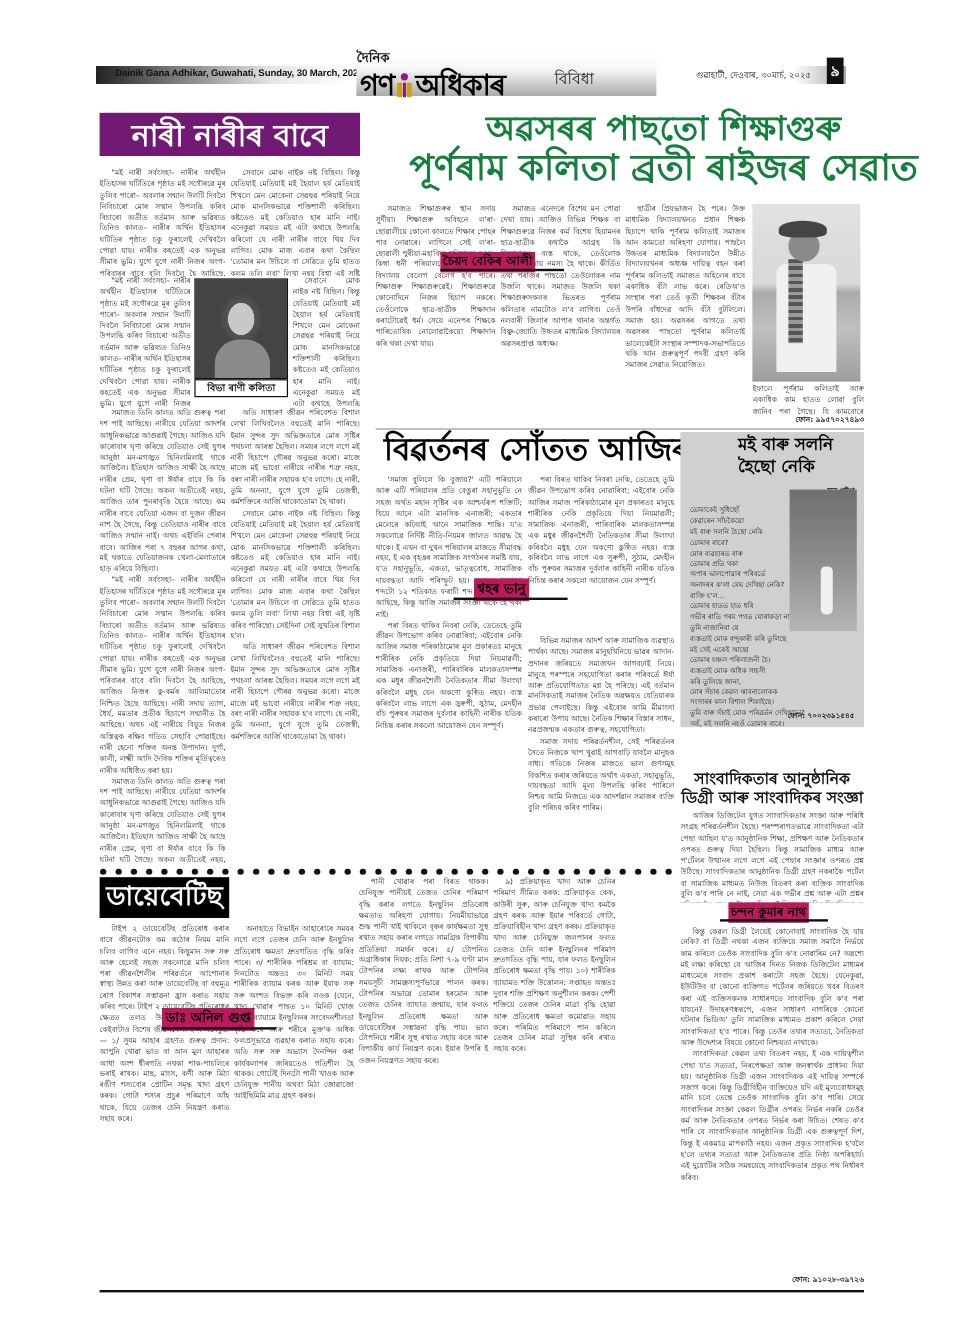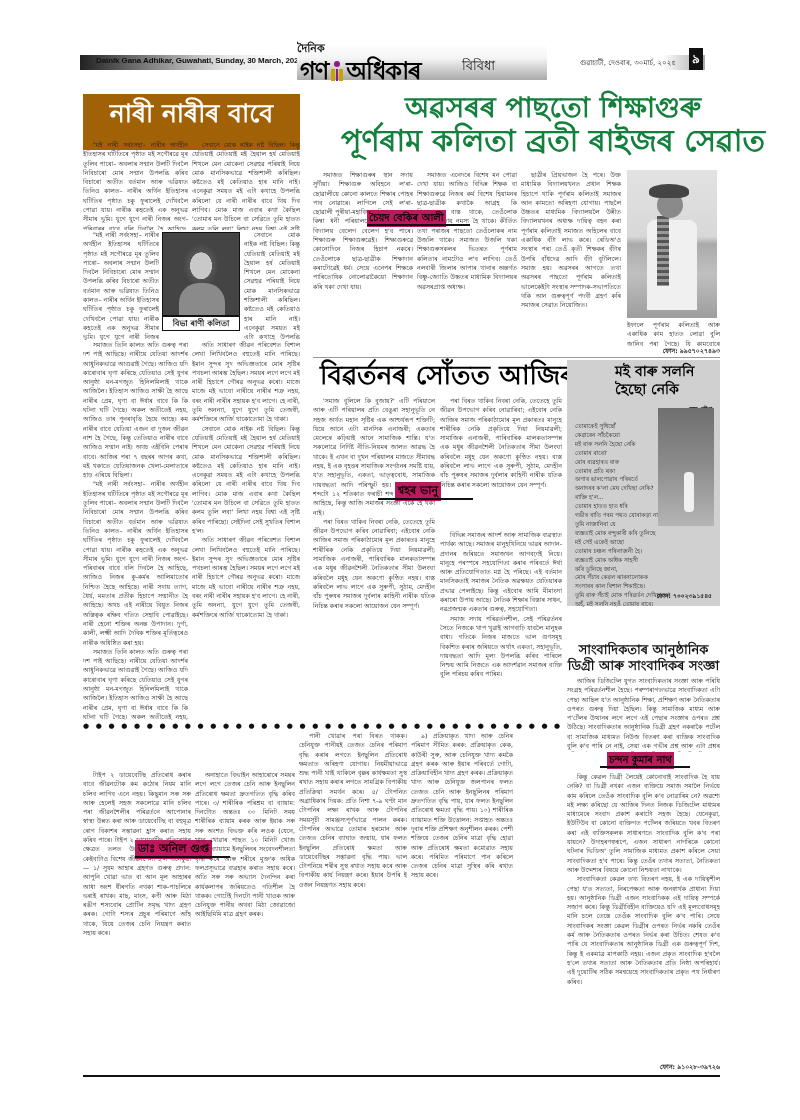--- a/index.html
+++ b/index.html
@@ -27,21 +27,21 @@
   .mast-page { position: absolute; left: 689px; top: 48px; width: 14px; height: 22px; background: #111; color: #fff;
     font-size: 12px; font-weight: bold; text-align: center; line-height: 22px; }
 
   
   .txt { position: absolute; font-size: 6.2px; line-height: 9.3px; color: #222; text-align: justify; overflow: hidden;
     font-family: "DejaVu Sans", sans-serif; }
   .txt p { text-indent: 10px; }
   .hline { position: absolute; height: 1.5px; background: #111; }
 
   
-  .nari-head { position: absolute; left: 83px; top: 94px; width: 217px; height: 56px; background: #a16207; color: #fff;
+  .nari-head { position: absolute; left: 83px; top: 94px; width: 217px; height: 36px; background: #701a75; color: #fff;
     font-size: 25px; font-weight: bold; text-align: center; line-height: 40px; }
   .photo { position: absolute; border: 1px solid #111; overflow: hidden; }
   .photo-woman { left: 162px; top: 232px; width: 78px; height: 84px;
     background: radial-gradient(ellipse 18px 22px at 50% 40%, #c8c8c8 0 60%, #555 62%, #444 100%),
                 linear-gradient(180deg, #9a9a9a, #6a6a6a); }
   .photo-woman::after { content: ""; position: absolute; left: 16px; top: 50px; width: 46px; height: 34px; background: #8a8a8a; border-radius: 20px 20px 0 0; }
   .caption-box { position: absolute; left: 162px; top: 316px; width: 78px; height: 15px; border: 1px solid #111; background: #fff;
     font-size: 8px; font-weight: bold; text-align: center; line-height: 14px; }
 
   
@@ -209,20 +209,21 @@
   <div class="byline" style="left:607px; top:752px; font-size:10px; padding:0 2px;">চন্দন কুমাৰ নাথ</div>
   <div class="hline" style="left:600px; top:766px; width:90px;"></div>
   <div class="txt" style="left:567px; top:772px; width:153px; height:290px;">
     <p>কিন্তু কেৱল ডিগ্ৰী লৈয়েই কোনোবাই সাংবাদিক হৈ যায় নেকি? বা ডিগ্ৰী নথকা এজন ব্যক্তিয়ে সমাজ সমালৈ নিৰ্ভয়ে কাম কৰিলে তেওঁক সাংবাদিক বুলি ক'ব নোৱাৰিম নে? অৱশ্যে মই লক্ষ্য কৰিছো যে আজিৰ দিনত নিজক ডিজিটেল মাধ্যমৰ মাধ্যমেৰে সংবাদ প্ৰকাশ কৰাটো সহজ হৈছে। যেনেকুৱা, ইউটিউব বা কোনো ব্যক্তিগত পৰ্টেলৰ জৰিয়তে খবৰ বিতৰণ কৰা এই ব্যক্তিসকলক সাধাৰণতে সাংবাদিক বুলি ক'ব পৰা যায়নে? উদাহৰণস্বৰূপে, এজন সাধাৰণ নাগৰিকে কোনো ঘটনাৰ ভিডিঅ' তুলি সামাজিক মাধ্যমত প্ৰকাশ কৰিলে সেয়া সাংবাদিকতা হ'ব পাৰে। কিন্তু তেওঁৰ তথ্যৰ সত্যতা, নৈতিকতা আৰু উদ্দেশ্যৰ বিষয়ে কোনো নিশ্চয়তা নাথাকে।</p>
     <p>সাংবাদিকতা কেৱল তথ্য বিতৰণ নহয়, ই এক দায়িত্বশীল পেছা য'ত সত্যতা, নিৰপেক্ষতা আৰু জনস্বাৰ্থক প্ৰাধান্য দিয়া হয়। আনুষ্ঠানিক ডিগ্ৰী এজন সাংবাদিকক এই দায়িত্ব সম্পৰ্কে সজাগ কৰে। কিন্তু ডিগ্ৰীবিহীন ব্যক্তিয়েও যদি এই মূল্যবোধসমূহ মানি চলে তেন্তে তেওঁক সাংবাদিক বুলি ক'ব পাৰি। সেয়ে সাংবাদিকৰ সংজ্ঞা কেৱল ডিগ্ৰীৰ ওপৰত নিৰ্ভৰ নকৰি তেওঁৰ কৰ্ম আৰু নৈতিকতাৰ ওপৰত নিৰ্ভৰ কৰা উচিত। শেষত ক'ব পাৰি যে সাংবাদিকতাৰ আনুষ্ঠানিক ডিগ্ৰী এক গুৰুত্বপূৰ্ণ দিশ, কিন্তু ই একমাত্ৰ মাপকাঠি নহয়। এজন প্ৰকৃত সাংবাদিক হ'বলৈ হ'লে তথ্যৰ সত্যতা আৰু নৈতিকতাৰ প্ৰতি নিষ্ঠা অপৰিহাৰ্য। এই দুয়োটিৰ সঠিক সমন্বয়েহে সাংবাদিকতাৰ প্ৰকৃত পথ নিৰ্ধাৰণ কৰিব।</p>
   </div>
   <div class="txt" style="left:640px; top:1062px; width:80px; height:10px; text-align:right; font-weight:bold;">ফোন: ৯১০২৮-৩৯৭২৬</div>
 
   <div class="dotted-row">● ● ● ● ● ● ● ● ● ● ● ● ● ● ● ● ● ● ● ● ● ● ● ● ● ● ● ● ● ● ● ● ● ● ● ● ● ● ● ● ● ● ● ● ● ● ● ● ● ● ● ● ● ● ● ● ● ● ● ● ● ● ● ● ● ● ● ● ● ● ● ● ● ● ● ● ● ● ● ● ● ● ●</div>
 
+  <div class="dia-head">ডায়েবেটিছ</div>
   <div class="txt" style="left:83px; top:770px; width:108px; height:302px;">
     <p>টাইপ ২ ডায়েবেটিছ প্ৰতিৰোধ কৰাৰ বাবে জীৱনটোক কম কঠোৰ নিয়ম মানি চলিব লাগিব এনে নহয়। কিছুমান সৰু সৰু আৰু হেলেই সহজ সকলোৱে মানি চলিব পৰা জীৱনশৈলীৰ পৰিৱৰ্তনে আপোনাৰ স্বাস্থ্য উন্নত কৰা আৰু ডায়েবেটিছ বা বহুমূত্ৰ ৰোগ বিকাশৰ সম্ভাৱনা হ্ৰাস কৰাত সহায় কৰিব পাৰে। টাইপ ২ ডায়েবেটিছ প্ৰতিৰোধৰ ক্ষেত্ৰত তলত উল্লেখ কৰা এনেকুৱা কেইবাটাও বিশেষ জীৱনশৈলী হ'ল এনেকুৱা— ১/ সুষম আহাৰ গ্ৰহণত গুৰুত্ব প্ৰদান: আপুনি খোৱা ভাত বা আন মূল আহাৰৰ আধা অংশ ধীৰগতি নথকা শাক-পাচলিৰে ভৰাই ৰাখক। মাছ, মাংস, কণী আৰু মিঠা ৰঙীণ শস্যবোৰ প্ৰোটিন সমৃদ্ধ খাদ্য গ্ৰহণ কৰক। গোটা শস্যৰ প্ৰচুৰ পৰিমাণে আঁহ থাকে, যিয়ে তেজৰ চেনি নিয়ন্ত্ৰণ কৰাত সহায় কৰে।</p>
   </div>
   <div class="byline" style="left:135px; top:840px; font-size:11px; padding:0 3px;">ডাঃ অনিল গুপ্ত</div>
   <div class="hline" style="left:135px; top:856px; width:95px;"></div>
   <div class="txt" style="left:195px; top:770px; width:100px; height:302px;">
     <p>অনাহাতে বিভাইন আহাৰোৰে সময়ৰ লগে লগে তেজৰ চেনি আৰু ইনছুলিন প্ৰতিৰোধ ক্ষমতা দ্ৰুতগতিত বৃদ্ধি কৰিব পাৰে। ৩/ শাৰীৰিক পৰিশ্ৰম বা ব্যায়াম: দিনটোত অন্ততঃ ৩০ মিনিট সময় শাৰীৰিক ব্যায়াম কৰক আৰু ইয়াক সৰু সৰু অংশত বিভক্ত কৰি লওক (যেনে, খাদ্য খোৱাৰ পাছত ১০ মিনিট খোজ কঢ়া)। ব্যায়ামে ইনছুলিনৰ সংবেদনশীলতা বৃদ্ধি কৰে আৰু শৰীৰে মুক্ত'ক অধিক ফলপ্ৰসূভাৱে ব্যৱহাৰ কৰাত সহায় কৰে। অতি সৰু সৰু অভ্যাস দৈনন্দিন কৰা কাৰ্যকলাপৰ জৰিয়তেও গতিশীল হৈ থাকক। গোটেই দিনটো পানী খাওক আৰু চেনিযুক্ত পানীয় অথবা মিঠা জোৱাজো আইছিমিমি মাত্ৰ গ্ৰহণ কৰক।</p>
   </div>
   <div class="txt" style="left:299px; top:731px; width:108px; height:341px;">
     <p>পানী খোৱাৰ পৰা বিৰত থাকক। চেনিযুক্ত পানীয়ই তেজত চেনিৰ পৰিমাণ বৃদ্ধি কৰাৰ লগতে ইনছুলিন প্ৰতিৰোধ ক্ষমতাত অৰিহণা যোগায়। নিয়মীয়াভাৱে শুদ্ধ পানী খাই থাকিলে বৃক্কৰ কাৰ্যক্ষমতা সুস্থ ৰখাত সহায় কৰাৰ লগতে সামগ্ৰিক বিপাকীয় প্ৰতিক্ৰিয়া সমৰ্থন কৰে। ৫/ টোপনিত অগ্ৰাধিকাৰ দিয়ক: প্ৰতি নিশা ৭-৯ ঘণ্টা মান টোপনিৰ লক্ষ্য ৰাখক আৰু টোপনিৰ সময়সূচী সামঞ্জস্যপূৰ্ণভাৱে পালন কৰক। টোপনিৰ অভাৱে তোমাৰ হৰমোন আৰু তেজত চেনিৰ ব্যাঘাত জন্মায়, যাৰ ফলত ইনছুলিন প্ৰতিৰোধ ক্ষমতা আৰু ডায়েবেটিছৰ সম্ভাৱনা বৃদ্ধি পায়। ভাল টোপনিয়ে শৰীৰ সুস্থ ৰখাত সহায় কৰে আৰু বিপাকীয় কাৰ্য নিয়ন্ত্ৰণ কৰে। ইয়াৰ উপৰি ই ওজন নিয়ন্ত্ৰণত সহায় কৰে।</p>

